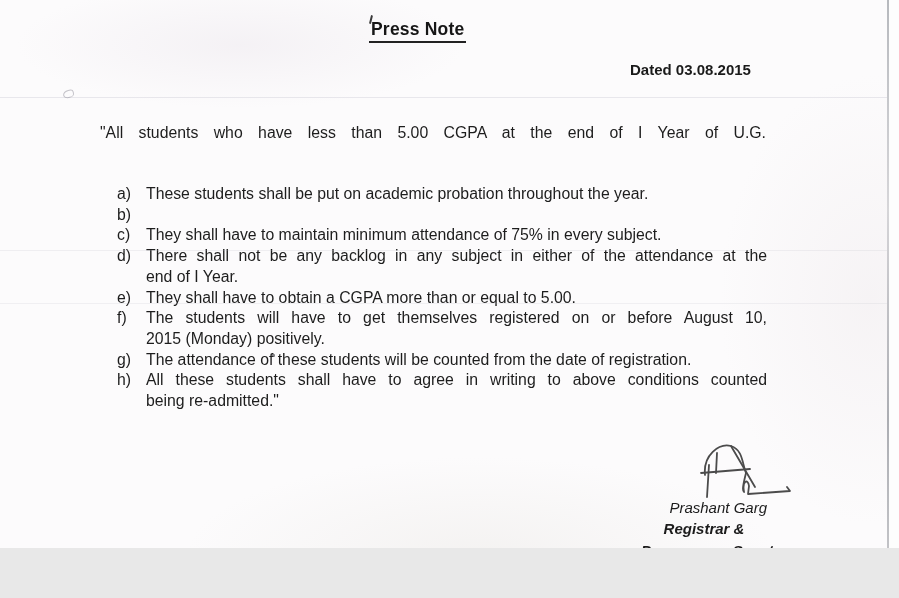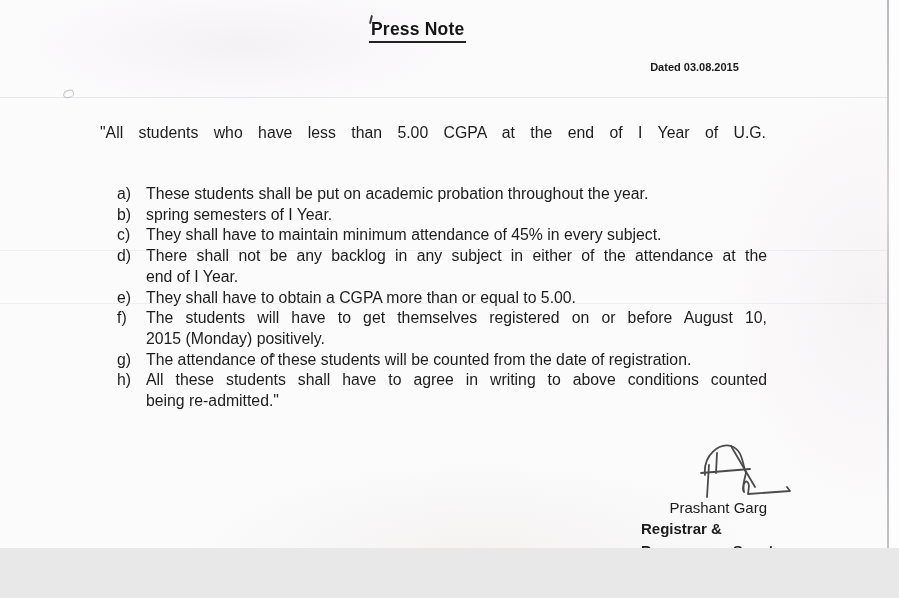--- a/index.html
+++ b/index.html
@@ -30,22 +30,22 @@
   }
   .title-tick {
     position: absolute; left: 1px; top: -4px;
     width: 2px; height: 9px; background: #3a3a3a;
     transform: rotate(14deg); border-radius: 1px;
   }
 
   
   .dateline {
     position: absolute; left: 630px; top: 61px; width: 129px;
-    text-align: center;
-    font-size: 11px; font-weight: bold; color: #1a1a1a;
+    text-align: left;
+    font-size: 15px; font-weight: bold; color: #1a1a1a;
   }
 
   
   .intro {
     position: absolute; left: 100px; top: 122px; width: 666px;
     font-size: 15.8px; line-height: 21px;
   }
   .jline { text-align: justify; text-align-last: justify; }
 
   
@@ -54,24 +54,24 @@
     font-size: 15.8px; line-height: 20.7px;
   }
   .cond-row { display: flex; align-items: flex-start; }
   .cond-label { flex: 0 0 29px; }
   .cond-text { flex: 1 1 auto; width: 621px; }
 
   
   .sig-scribble { position: absolute; left: 693px; top: 441px; }
   .signatory {
     position: absolute; left: 641px; top: 497px; width: 126px;
-    font-size: 15px; line-height: 21.3px; color: #1c1c1c;
+    font-size: 15px; line-height: 21.3px; color: #1c1c1c; font-style: italic;
   }
   .sig-name { text-align: right; font-weight: 500; }
-  .sig-line-r { text-align: left; font-weight: bold; }
+  .sig-line-r { text-align: center; font-weight: bold; }
   .sig-line-l { text-align: left; font-weight: bold; white-space: nowrap; }
 
   
   .scan-edge-line {
     position: absolute; left: 887px; top: 0; width: 2px; height: 598px;
     background: linear-gradient(180deg,
       rgba(125,130,138,.55) 0%, rgba(150,152,158,.35) 35%,
       rgba(120,124,132,.6) 70%, rgba(140,142,148,.45) 100%);
   }
   .scan-edge-light {
@@ -113,28 +113,27 @@
     <div class="cond-row">
       <span class="cond-label">a)</span>
       <div class="cond-text">
         <div>These students shall be put on academic probation throughout the year.</div>
       </div>
     </div>
 
     <div class="cond-row">
       <span class="cond-label">b)</span>
       <div class="cond-text">
-        <div>spring semesters of I Year.</div>
       </div>
     </div>
 
     <div class="cond-row">
       <span class="cond-label">c)</span>
       <div class="cond-text">
-        <div>They shall have to maintain minimum attendance of 45% in every subject.</div>
+        <div>They shall have to maintain minimum attendance of 75% in every subject.</div>
       </div>
     </div>
 
     <div class="cond-row">
       <span class="cond-label">d)</span>
       <div class="cond-text">
         <div class="jline">There shall not be any backlog in any subject in either of the attendance at the</div>
         <div>end of I Year.</div>
       </div>
     </div>

